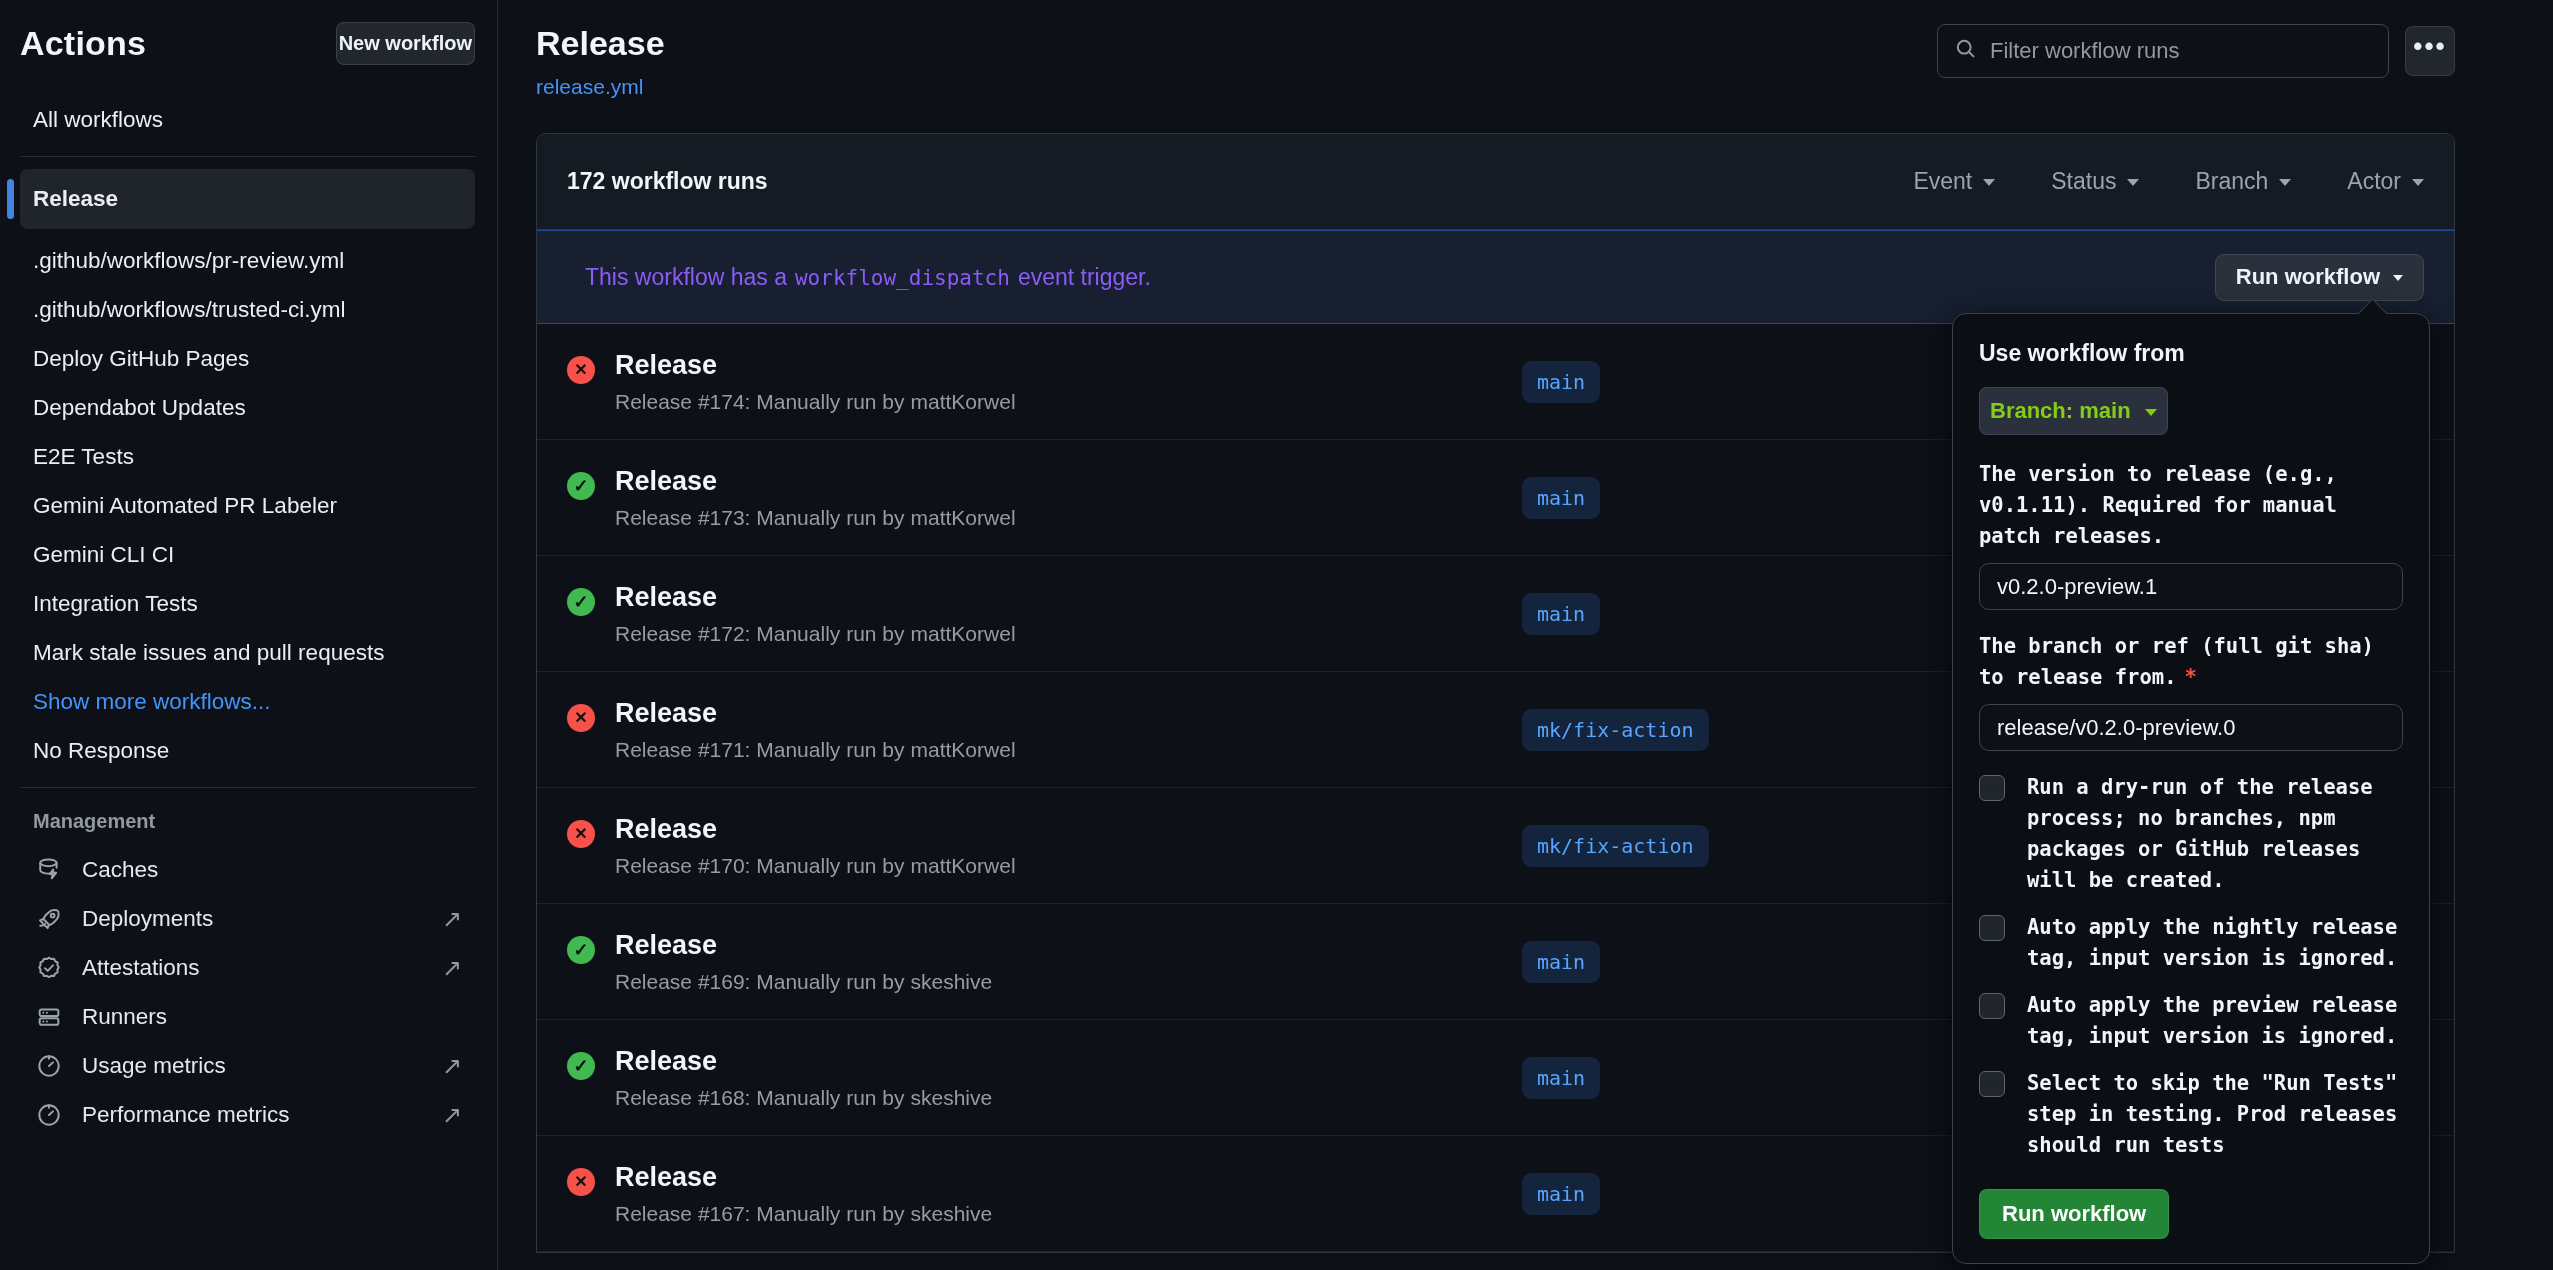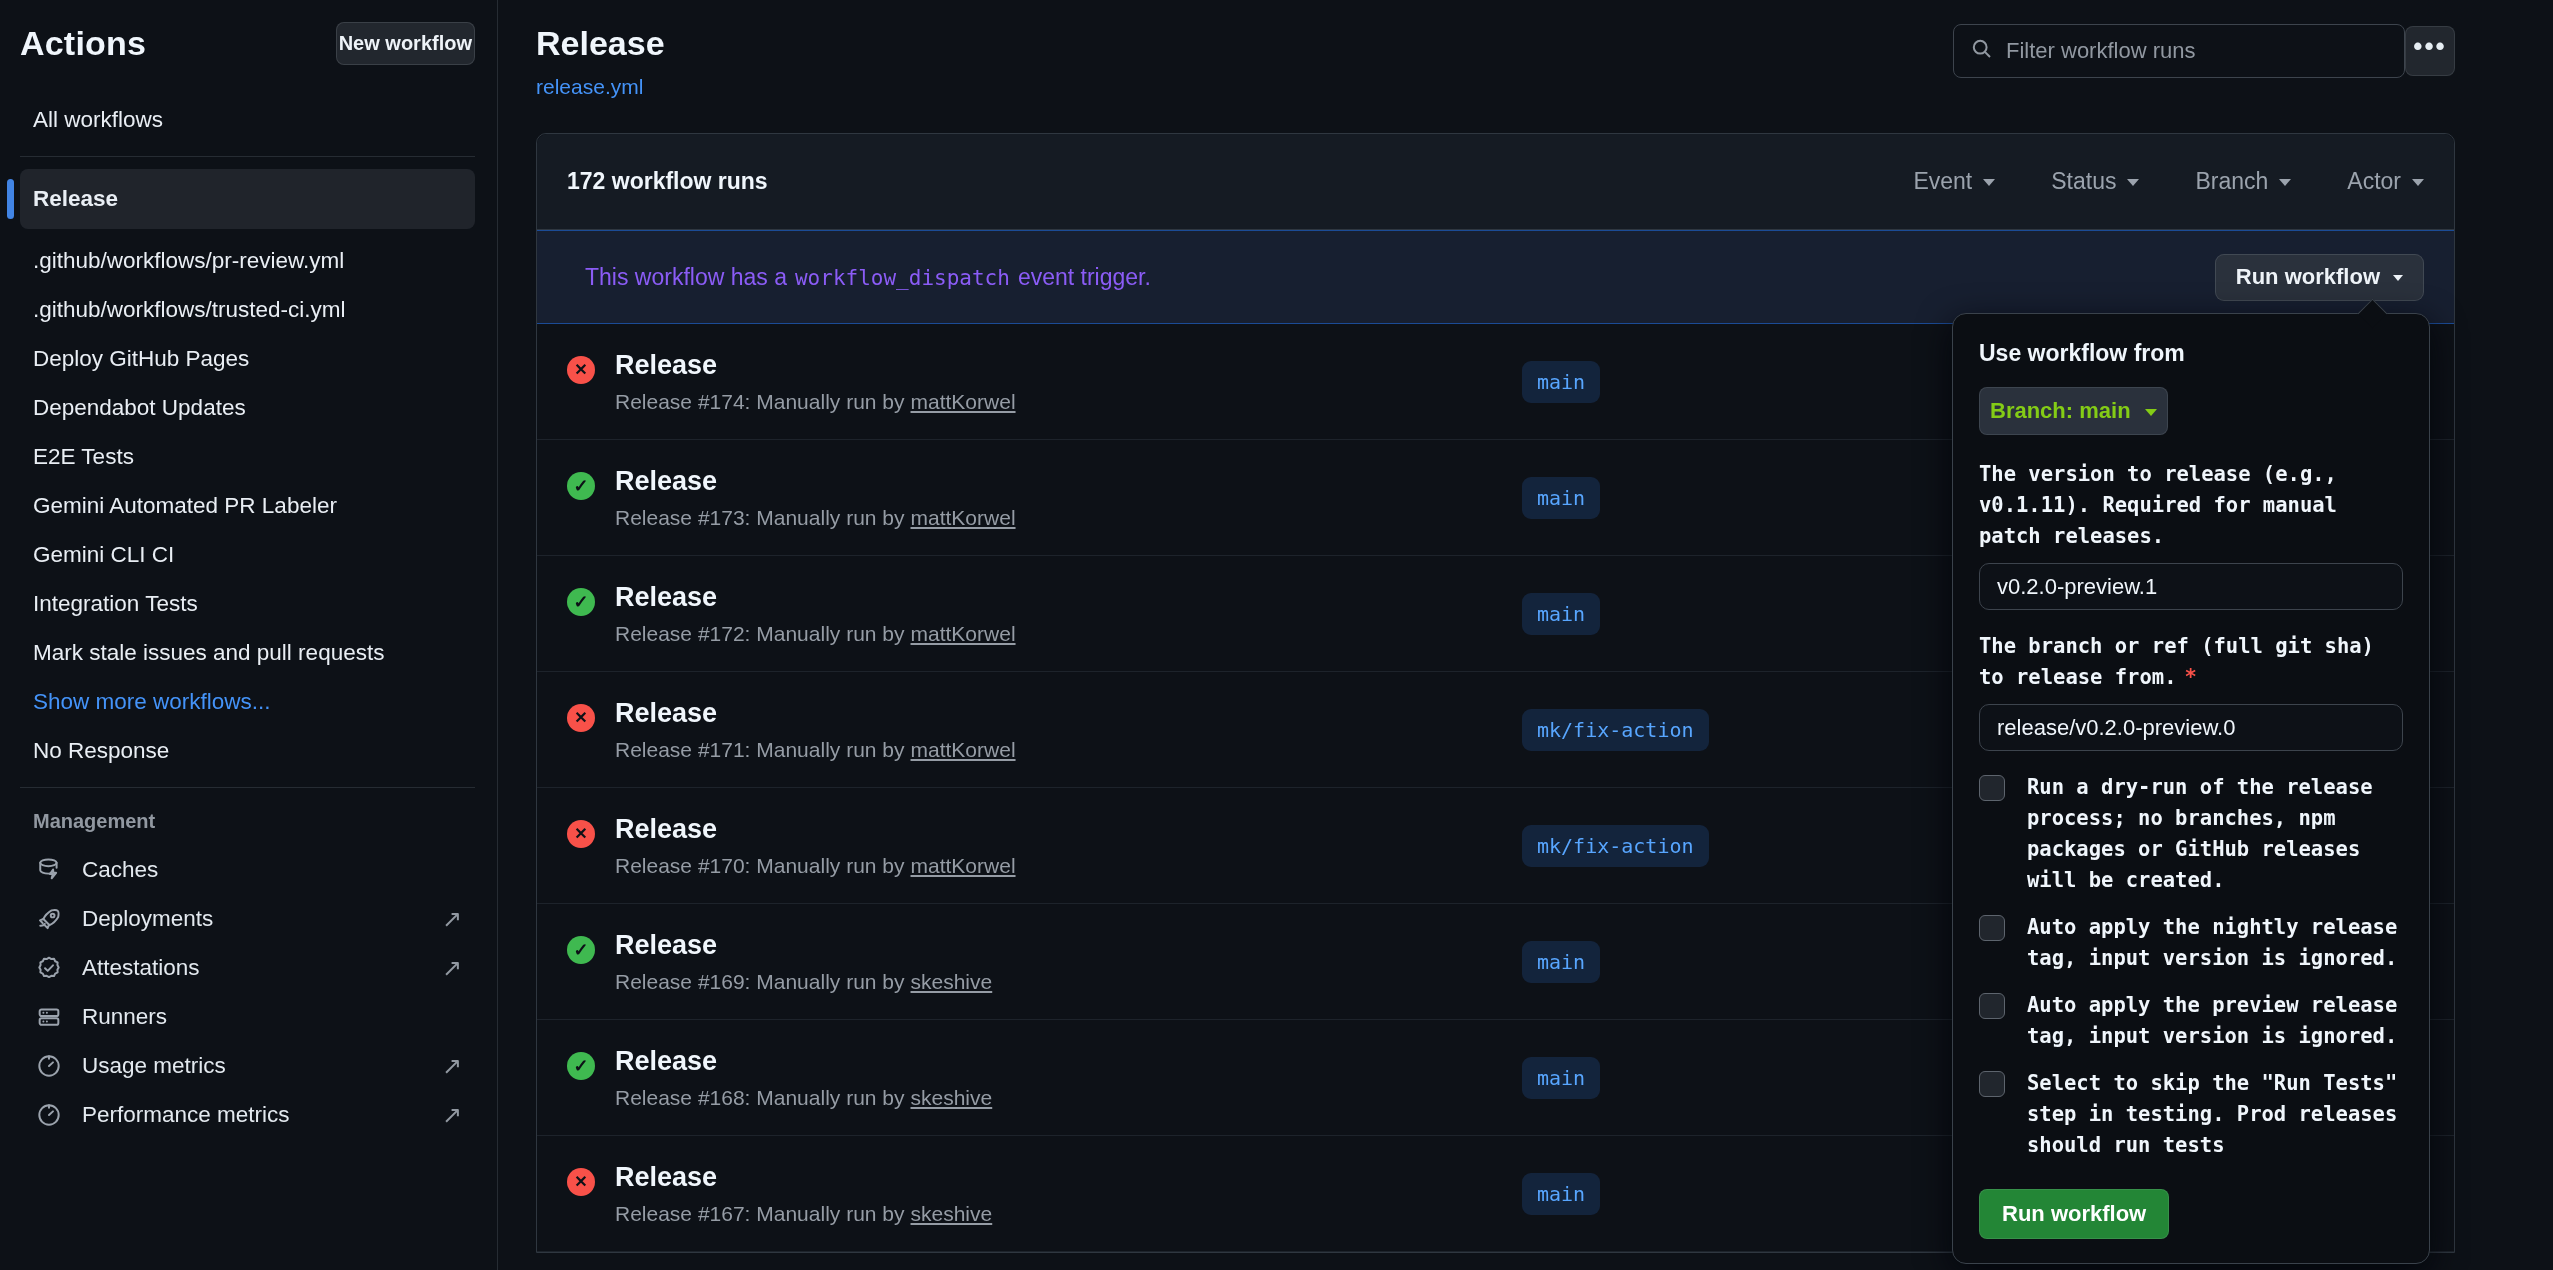--- a/index.html
+++ b/index.html
@@ -43,21 +43,21 @@
   .mgmt-row { justify-content:flex-start; gap:17px; color:#e3e9ef; }
   .mgmt-icon { width:32px; height:32px; display:inline-flex; align-items:center; justify-content:center; flex:0 0 32px; }
   .mgmt-icon svg { stroke:#9ba3ad; fill:none; stroke-width:1.7; stroke-linecap:round; stroke-linejoin:round; }
   .ext-arrow { margin-left:auto; color:#9198a1; font-size:24px; line-height:1; }
 
   
   .main { flex:1 1 auto; padding:24px 98px 0 38px; position:relative; }
   .main-header { display:flex; justify-content:space-between; align-items:flex-start; margin-bottom:34px; }
   .wf-title { font-size:34px; font-weight:700; }
   .wf-file-link { display:inline-block; margin-top:12px; font-size:21px; color:#4493f8; text-decoration:none; cursor:pointer; }
-  .header-actions { display:flex; gap:0; align-items:center; }
+  .header-actions { display:flex; gap:16px; align-items:center; }
   .filter-box {
     display:flex; align-items:center; gap:12px;
     width:452px; height:54px; padding:0 16px;
     border:1px solid #3d444d; border-radius:8px; background:#0d1117;
   }
   .filter-box svg { stroke:#9198a1; fill:none; stroke-width:2; flex:0 0 auto; }
   .filter-box input {
     background:transparent; border:none; outline:none;
     color:#f0f6fc; font-family:inherit; font-size:22px; width:100%;
   }
@@ -111,21 +111,21 @@
     display:flex; align-items:center; justify-content:center;
     font-size:16px; font-weight:700; color:#0d1117; margin-top:-24px;
   }
   .run-status[data-status="failure"] { background:#f85149; }
   .run-status[data-status="success"] { background:#3fb950; }
   .run-status[data-status="failure"]::before { content:"\2715"; }
   .run-status[data-status="success"]::before { content:"\2713"; font-size:18px; }
   .run-main { margin-left:20px; }
   .run-title { font-size:27px; font-weight:700; color:#f0f6fc; text-decoration:none; cursor:pointer; }
   .run-desc { margin-top:9px; font-size:21px; color:#959ca5; }
-  .run-desc .actor { color:#959ca5; text-decoration:underline; margin-left:6px; cursor:pointer; }
+  .run-desc .actor { color:#959ca5; margin-left:6px; cursor:pointer; }
   .branch-badge {
     position:absolute; left:985px; top:50%; transform:translateY(-50%);
     font-family:"DejaVu Sans Mono", monospace; font-size:20px; color:#58a6ff;
     background:rgba(56,139,253,0.16); border-radius:9px; padding:9px 15px; cursor:pointer; white-space:nowrap;
   }
   .run-meta { position:absolute; left:1589px; top:50%; transform:translateY(-50%); display:flex; flex-direction:column; gap:8px; color:#9198a1; font-size:20.5px; }
   .meta-line { display:flex; align-items:center; gap:10px; }
   .meta-line svg { stroke:#9198a1; fill:none; stroke-width:1.8; stroke-linecap:round; }
   .row-kebab {
     position:absolute; right:34px; top:50%; transform:translateY(-50%);

